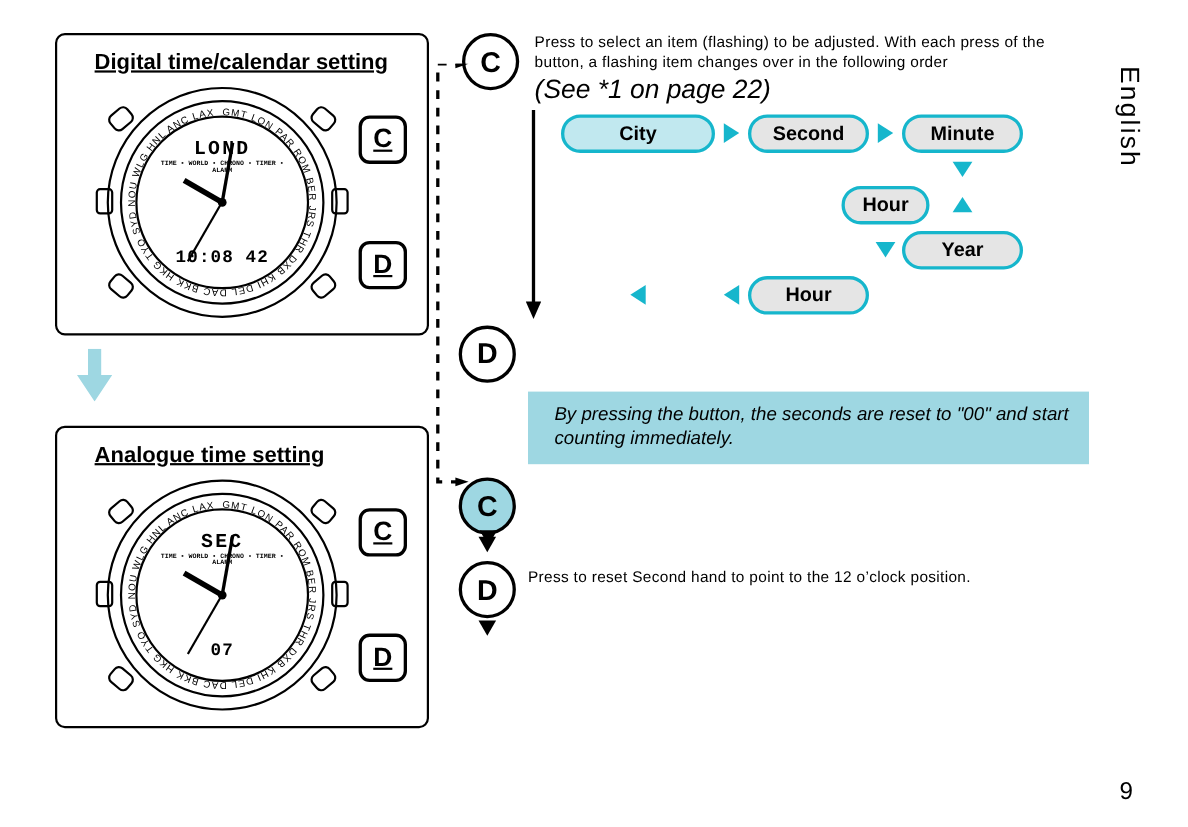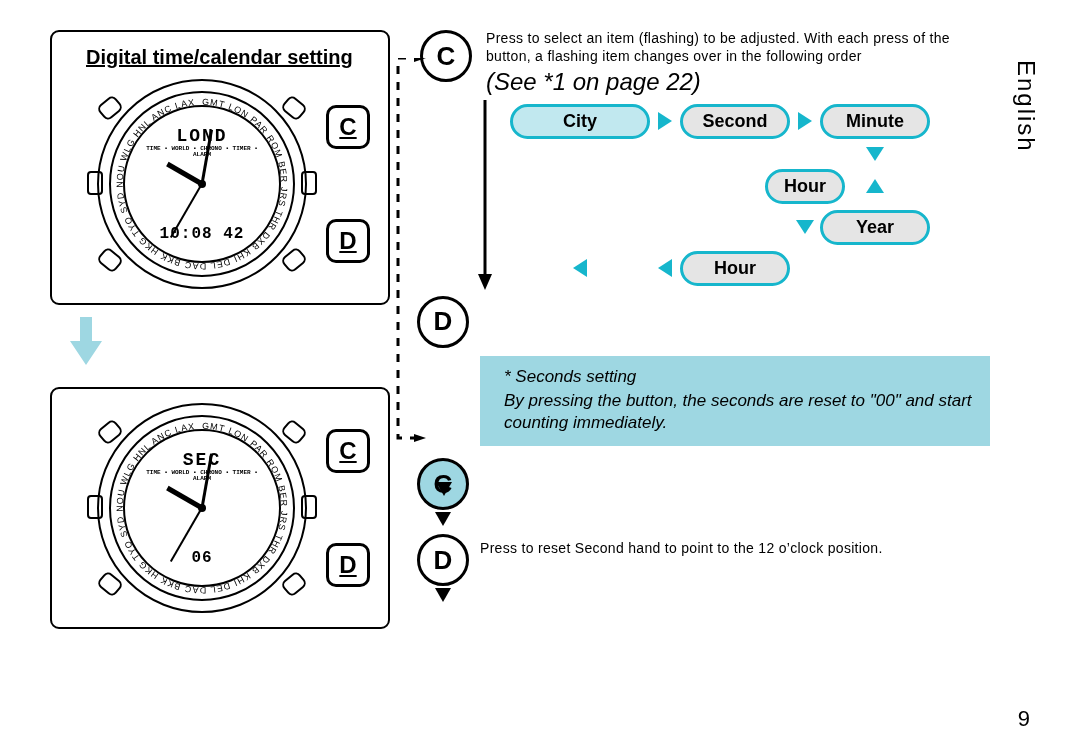--- a/index.html
+++ b/index.html
@@ -116,41 +116,42 @@
         </div>
       </div>
 
       <div class="down arrow-down-blue">
         <svg width="32" height="48" viewBox="0 0 32 48">
             <path d="M10 0h12v24h10L16 48 0 24h10z" fill="#9ed7e2"></path>
           </svg>
       </div>
 
       <div class="figbox">
+        <h3>Analogue time setting</h3>
         <div class="figinner">
           <div class="watchwrap">
             <div class="watch">
               <div class="bezel"></div>
                 <div class="bezel2"></div>
                 <div class="bezel3"></div>
               <div class="knobA"></div>
                 <div class="knobB"></div>
                 <div class="knobC"></div>
                 <div class="knobD"></div>
               <div class="crownL"></div>
                 <div class="crownR"></div>
               <svg class="ring-txt" viewBox="0 0 200 200">
                 <defs>
                     <path id="rt2" d="M100,20 a80,80 0 1,1 -0.1,0"></path>
                   </defs>
                 <text font-size="9" font-family="Arial" letter-spacing="1"><textPath href="#rt2">GMT LON PAR ROM BER JRS THR DXB KHI DEL DAC BKK HKG TYO SYD NOU WLG HNL ANC LAX DEN CHI NYC CCS RIO FOL</textPath></text>
               </svg>
               <div class="dface">
                 <div class="lcdtop"><span>SEC</span><span class="tiny">TIME ▪ WORLD ▪ CHRONO ▪ TIMER ▪ ALARM</span></div>
-                <div class="lcdmain">06</div>
+                <div class="lcdmain">07</div>
               </div>
               <div class="hand handh"></div>
                 <div class="hand handm"></div>
                 <div class="hand hands"></div>
                 <div class="hub"></div>
             </div>
           </div>
           <div class="btncol">
             <div class="sq">C</div>
             <div class="sq">D</div>
@@ -215,21 +216,20 @@
         </div>
       </div>
 
       <div class="steprow" style="margin-top:10px;">
         <div class="stepicon vchain">
           <div class="circbtn">D</div>
         </div>
       </div>
 
       <div class="hintbox">
-        <span class="t">* Seconds setting</span>
         <span>By pressing the button, the seconds are reset to "00"  and start counting immediately.</span>
       </div>
 
       <div style="position:absolute;left:16px;top:452px;" class="tri-k"></div>
 
       <div class="steprow">
         <div class="stepicon vchain">
           <div class="circbtn filled">C</div>
           <div class="tri-k"></div>
         </div>

